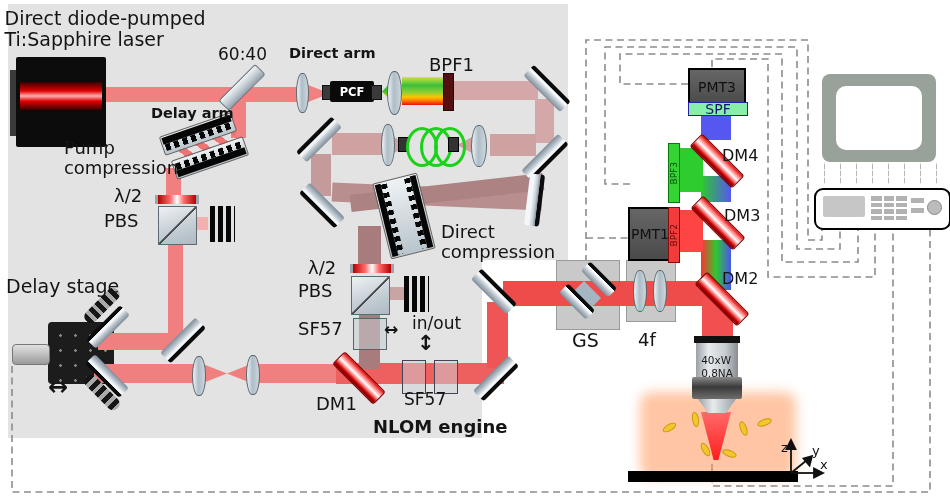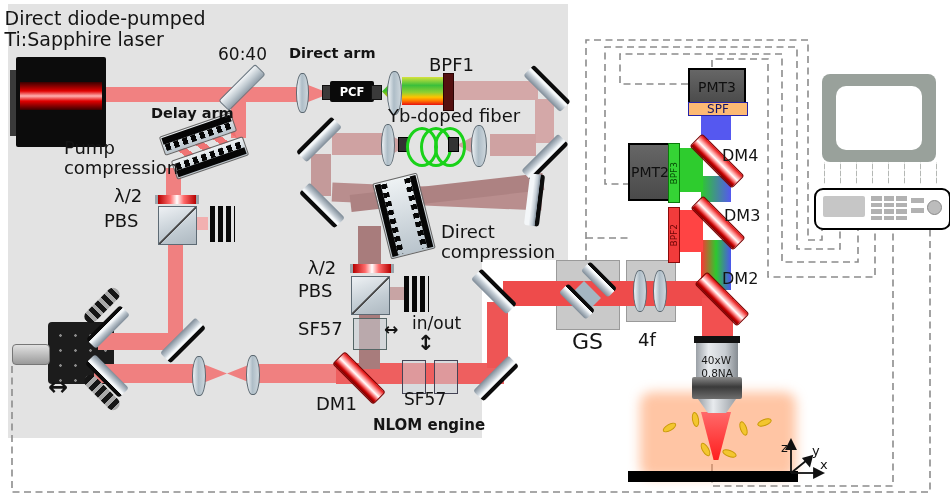--- a/index.html
+++ b/index.html
@@ -199,28 +199,28 @@
   <div class="lens" style="left:633px;top:270px;width:12px;height:40px"></div>
   <div class="lens" style="left:653px;top:270px;width:12px;height:40px"></div>
 
   <div class="dm" style="left:692px;top:290px;width:58px;height:16px;transform:rotate(45deg)"></div>
   <div class="dm" style="left:688px;top:214px;width:58px;height:16px;transform:rotate(45deg)"></div>
   <div class="dm" style="left:687px;top:152px;width:58px;height:16px;transform:rotate(45deg)"></div>
 
   <div class="pmt ctr" style="left:688px;top:68px;width:54px;height:34px">
       <span>PMT3</span>
     </div>
-  <div class="glass ctr" style="left:688px;top:102px;width:58px;height:12px;background:#fdba74;border:1px solid #2222aa;font-size:12px;color:#141466;z-index:5">
+  <div class="glass ctr" style="left:688px;top:102px;width:58px;height:12px;background:#86efac;border:1px solid #2222aa;font-size:14px;color:#141466;z-index:5">
       <span>SPF</span>
-    </div>
-  <div class="pmt ctr" style="left:628px;top:143px;width:40px;height:54px">
-      <span>PMT2</span>
     </div>
   <div class="glass ctr" style="left:668px;top:143px;width:10px;height:58px;background:#35d435;border:1px solid #0a7a0a;z-index:5">
       <span style="writing-mode:vertical-rl;transform:rotate(180deg);font-size:9px;color:#064d06">BPF3</span>
+    </div>
+  <div class="pmt ctr" style="left:628px;top:207px;width:40px;height:50px">
+      <span>PMT1</span>
     </div>
   <div class="glass ctr" style="left:668px;top:207px;width:10px;height:54px;background:#f23b3b;border:1px solid #8a0a0a;z-index:5">
       <span style="writing-mode:vertical-rl;transform:rotate(180deg);font-size:9px;color:#6d0505">BPF2</span>
     </div>
 
   <div class="comp" style="left:694px;top:336px;width:46px;height:7px;background:#111"></div>
   <div class="comp ctr" style="left:696px;top:343px;width:42px;height:48px;background:linear-gradient(90deg,#9aa0a6,#e8ebee 30%,#c7ccd1 70%,#868c92);font-size:10.5px;color:#1a1a1a;white-space:pre-line;line-height:1.2"><span>40xW
 0.8NA</span></div>
   <div class="comp" style="left:692px;top:377px;width:50px;height:22px;background:linear-gradient(180deg,#8a8a8a,#3a3a3a 45%,#6e6e6e);border-radius:2px"></div>
   <div class="comp" style="left:698px;top:399px;width:38px;height:14px;background:linear-gradient(90deg,#9aa0a6,#e8ebee 40%,#9aa0a6);clip-path:polygon(0 0,100% 0,74% 100%,26% 100%)"></div>
@@ -246,37 +246,37 @@
   </div>
   <div class="comp" style="left:911px;top:198px;width:13px;height:5px;background:#b2b2b2"></div>
   <div class="comp" style="left:911px;top:208px;width:13px;height:5px;background:#b2b2b2"></div>
   <div class="comp" style="left:927px;top:200px;width:13px;height:13px;background:#bcbcbc;border:1px solid #888;border-radius:50%"></div>
 
   <div class="lbl ctr" style="left:4px;top:6px;width:202px;height:46px;font-size:19px">Direct diode-pumped
 Ti:Sapphire laser</div>
   <div class="lbl" style="left:218px;top:45px;font-size:17px">60:40</div>
   <div class="lbl bold" style="left:289px;top:46px;font-size:14.5px">Direct arm</div>
   <div class="lbl" style="left:429px;top:55px;font-size:18px">BPF1</div>
-  <div class="lbl" style="left:388px;top:106px;font-size:18px">Yb-doped fiber</div>
   <div class="lbl bold" style="left:151px;top:106px;font-size:14.5px">Delay arm</div>
   <div class="lbl ctr" style="left:60px;top:137px;width:122px;height:42px;font-size:18px">Pump
 compression</div>
   <div class="lbl" style="left:114px;top:186px;font-size:18px">λ/2</div>
   <div class="lbl" style="left:104px;top:211px;font-size:18px">PBS</div>
   <div class="lbl ctr" style="left:436px;top:221px;width:124px;height:42px;font-size:18px">Direct
 compression</div>
   <div class="lbl" style="left:308px;top:258px;font-size:18px">λ/2</div>
   <div class="lbl" style="left:298px;top:281px;font-size:18px">PBS</div>
   <div class="lbl" style="left:298px;top:319px;font-size:18px">SF57</div>
   <div class="lbl" style="left:412px;top:314px;font-size:17px">in/out</div>
   <div class="lbl bold" style="left:384px;top:320px;font-size:17px">↔</div>
   <div class="lbl bold" style="left:417px;top:332px;font-size:21px">↕</div>
+  <div class="lbl" style="left:6px;top:276px;font-size:19px">Delay stage</div>
   <div class="lbl bold" style="left:48px;top:374px;font-size:24px">↔</div>
   <div class="lbl" style="left:316px;top:394px;font-size:18px">DM1</div>
   <div class="lbl" style="left:404px;top:390px;font-size:17px">SF57</div>
-  <div class="lbl bold" style="left:373px;top:417px;font-size:15px">NLOM engine</div>
-  <div class="lbl" style="left:572px;top:330px;font-size:22px">GS</div>
+  <div class="lbl bold" style="left:373px;top:417px;font-size:18px">NLOM engine</div>
+  <div class="lbl" style="left:572px;top:330px;font-size:19px">GS</div>
   <div class="lbl" style="left:638px;top:330px;font-size:18px">4f</div>
   <div class="lbl" style="left:722px;top:270px;font-size:16px">DM2</div>
   <div class="lbl" style="left:724px;top:207px;font-size:16px">DM3</div>
   <div class="lbl" style="left:722px;top:147px;font-size:16px">DM4</div>
 
 </div>
 
 </body></html>

